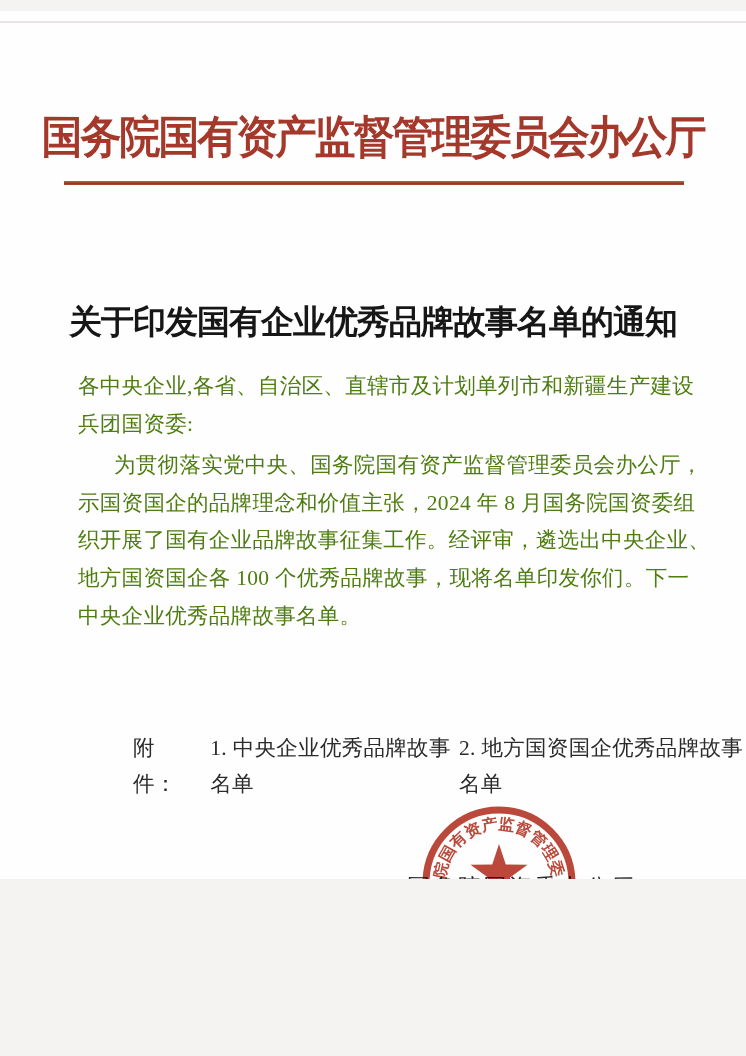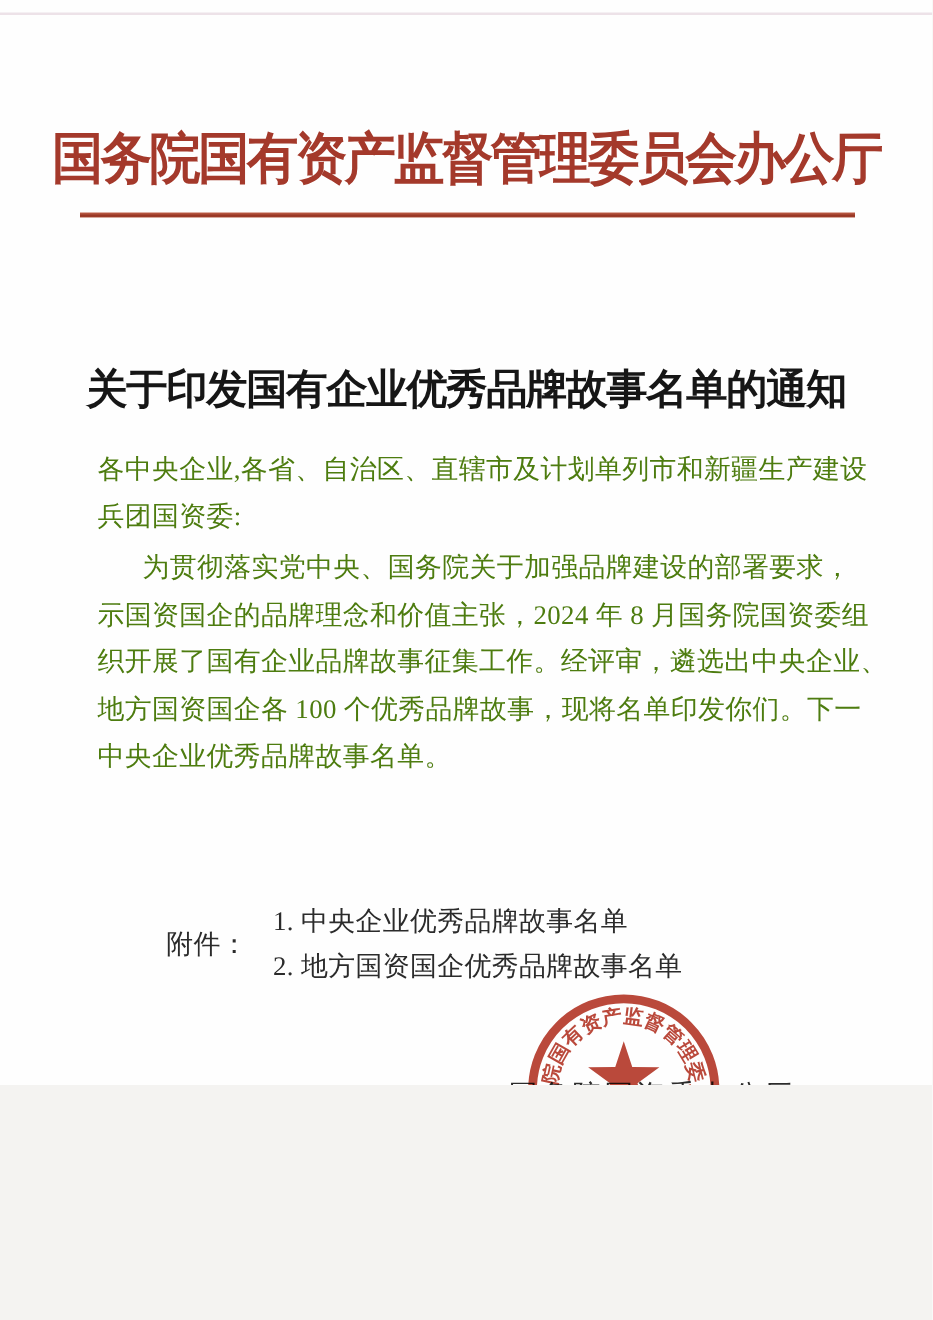--- a/index.html
+++ b/index.html
@@ -1,20 +1,20 @@
 <!DOCTYPE html>
 <html><head>
 <meta charset="utf-8">
 <style>
   html, body { margin: 0; padding: 0; background: #f4f3f1; }
   .page {
     position: relative;
     width: 746px;
     height: 868px;
-    margin: 0 auto;
+    margin: 11px auto;
     background: #fefefe;
     overflow: hidden;
     font-family: "Liberation Serif", serif;
   }
   .top-edge {
     position: absolute; top: 10px; left: 0;
     width: 746px; height: 2px;
     background: #e9dbe2; opacity: .8;
   }
   .letterhead-org {
@@ -49,21 +49,21 @@
   .body-line { white-space: nowrap; }
   .para-first { text-indent: 36px; margin-top: 4px; }
   .attachments {
     position: absolute; top: 719px; left: 133px;
     display: flex; align-items: center;
     font-size: 21.5px; line-height: 36px;
     letter-spacing: 0.3px;
     color: #2b2b2b;
     gap: 20px;
   }
-  .attachment-items { display: flex; flex-direction: column; }
+  .attachment-items { display: flex; }
   .signature-org {
     position: absolute; top: 861px; left: 407px;
     font-size: 23px; letter-spacing: 2.5px;
     color: #2b2b2b; white-space: nowrap;
   }
   .signature-date {
     position: absolute; top: 899px; left: 417px;
     font-size: 21px; letter-spacing: 1.5px;
     color: #2b2b2b; white-space: nowrap;
   }
@@ -89,21 +89,21 @@
 
   <div class="letterhead-org">国务院国有资产监督管理委员会办公厅</div>
 
   <div class="letterhead-divider"></div>
 
   <div class="notice-title">关于印发国有企业优秀品牌故事名单的通知</div>
 
   <div class="body-text">
     <div class="body-line">各中央企业,各省、自治区、直辖市及计划单列市和新疆生产建设</div>
     <div class="body-line">兵团国资委:</div>
-    <div class="body-line para-first">为贯彻落实党中央、国务院关于加强品牌建设的部署要求，</div>
+    <div class="body-line para-first">为贯彻落实党中央、国务院国有资产监督管理委员会办公厅，</div>
     <div class="body-line">示国资国企的品牌理念和价值主张，2024 年 8 月国务院国资委组</div>
     <div class="body-line">织开展了国有企业品牌故事征集工作。经评审，遴选出中央企业、</div>
     <div class="body-line">地方国资国企各 100 个优秀品牌故事，现将名单印发你们。下一</div>
     <div class="body-line">中央企业优秀品牌故事名单。</div>
   </div>
 
   <div class="attachments">
     <div>附件：</div>
     <div class="attachment-items">
       <div>1. 中央企业优秀品牌故事名单</div>

